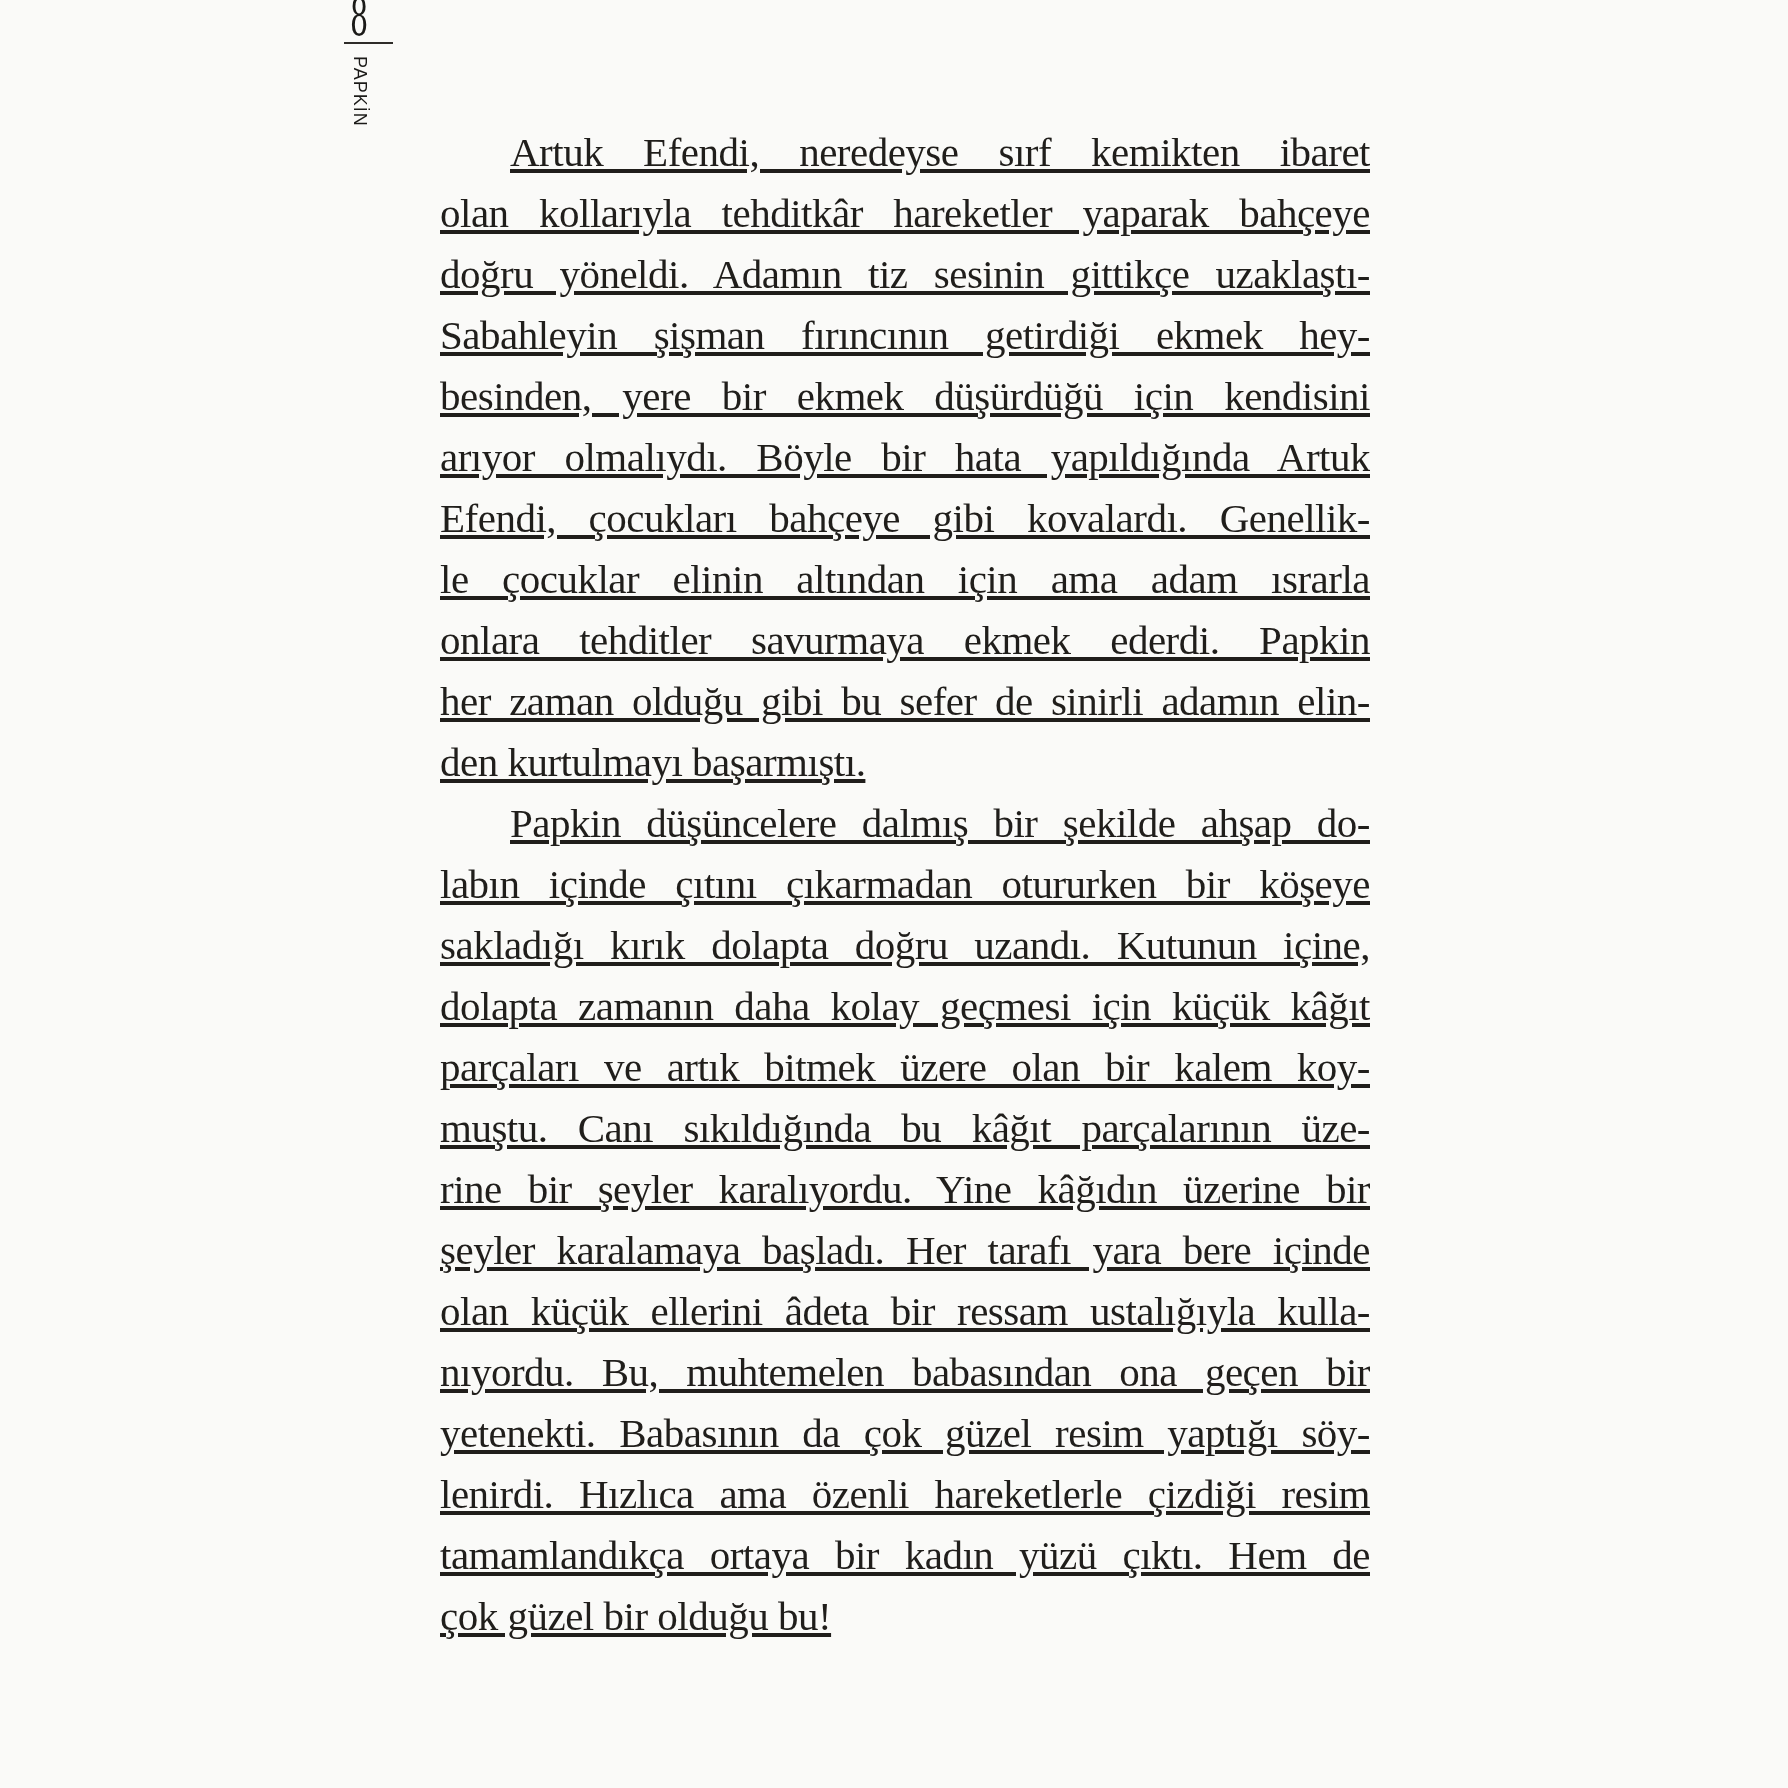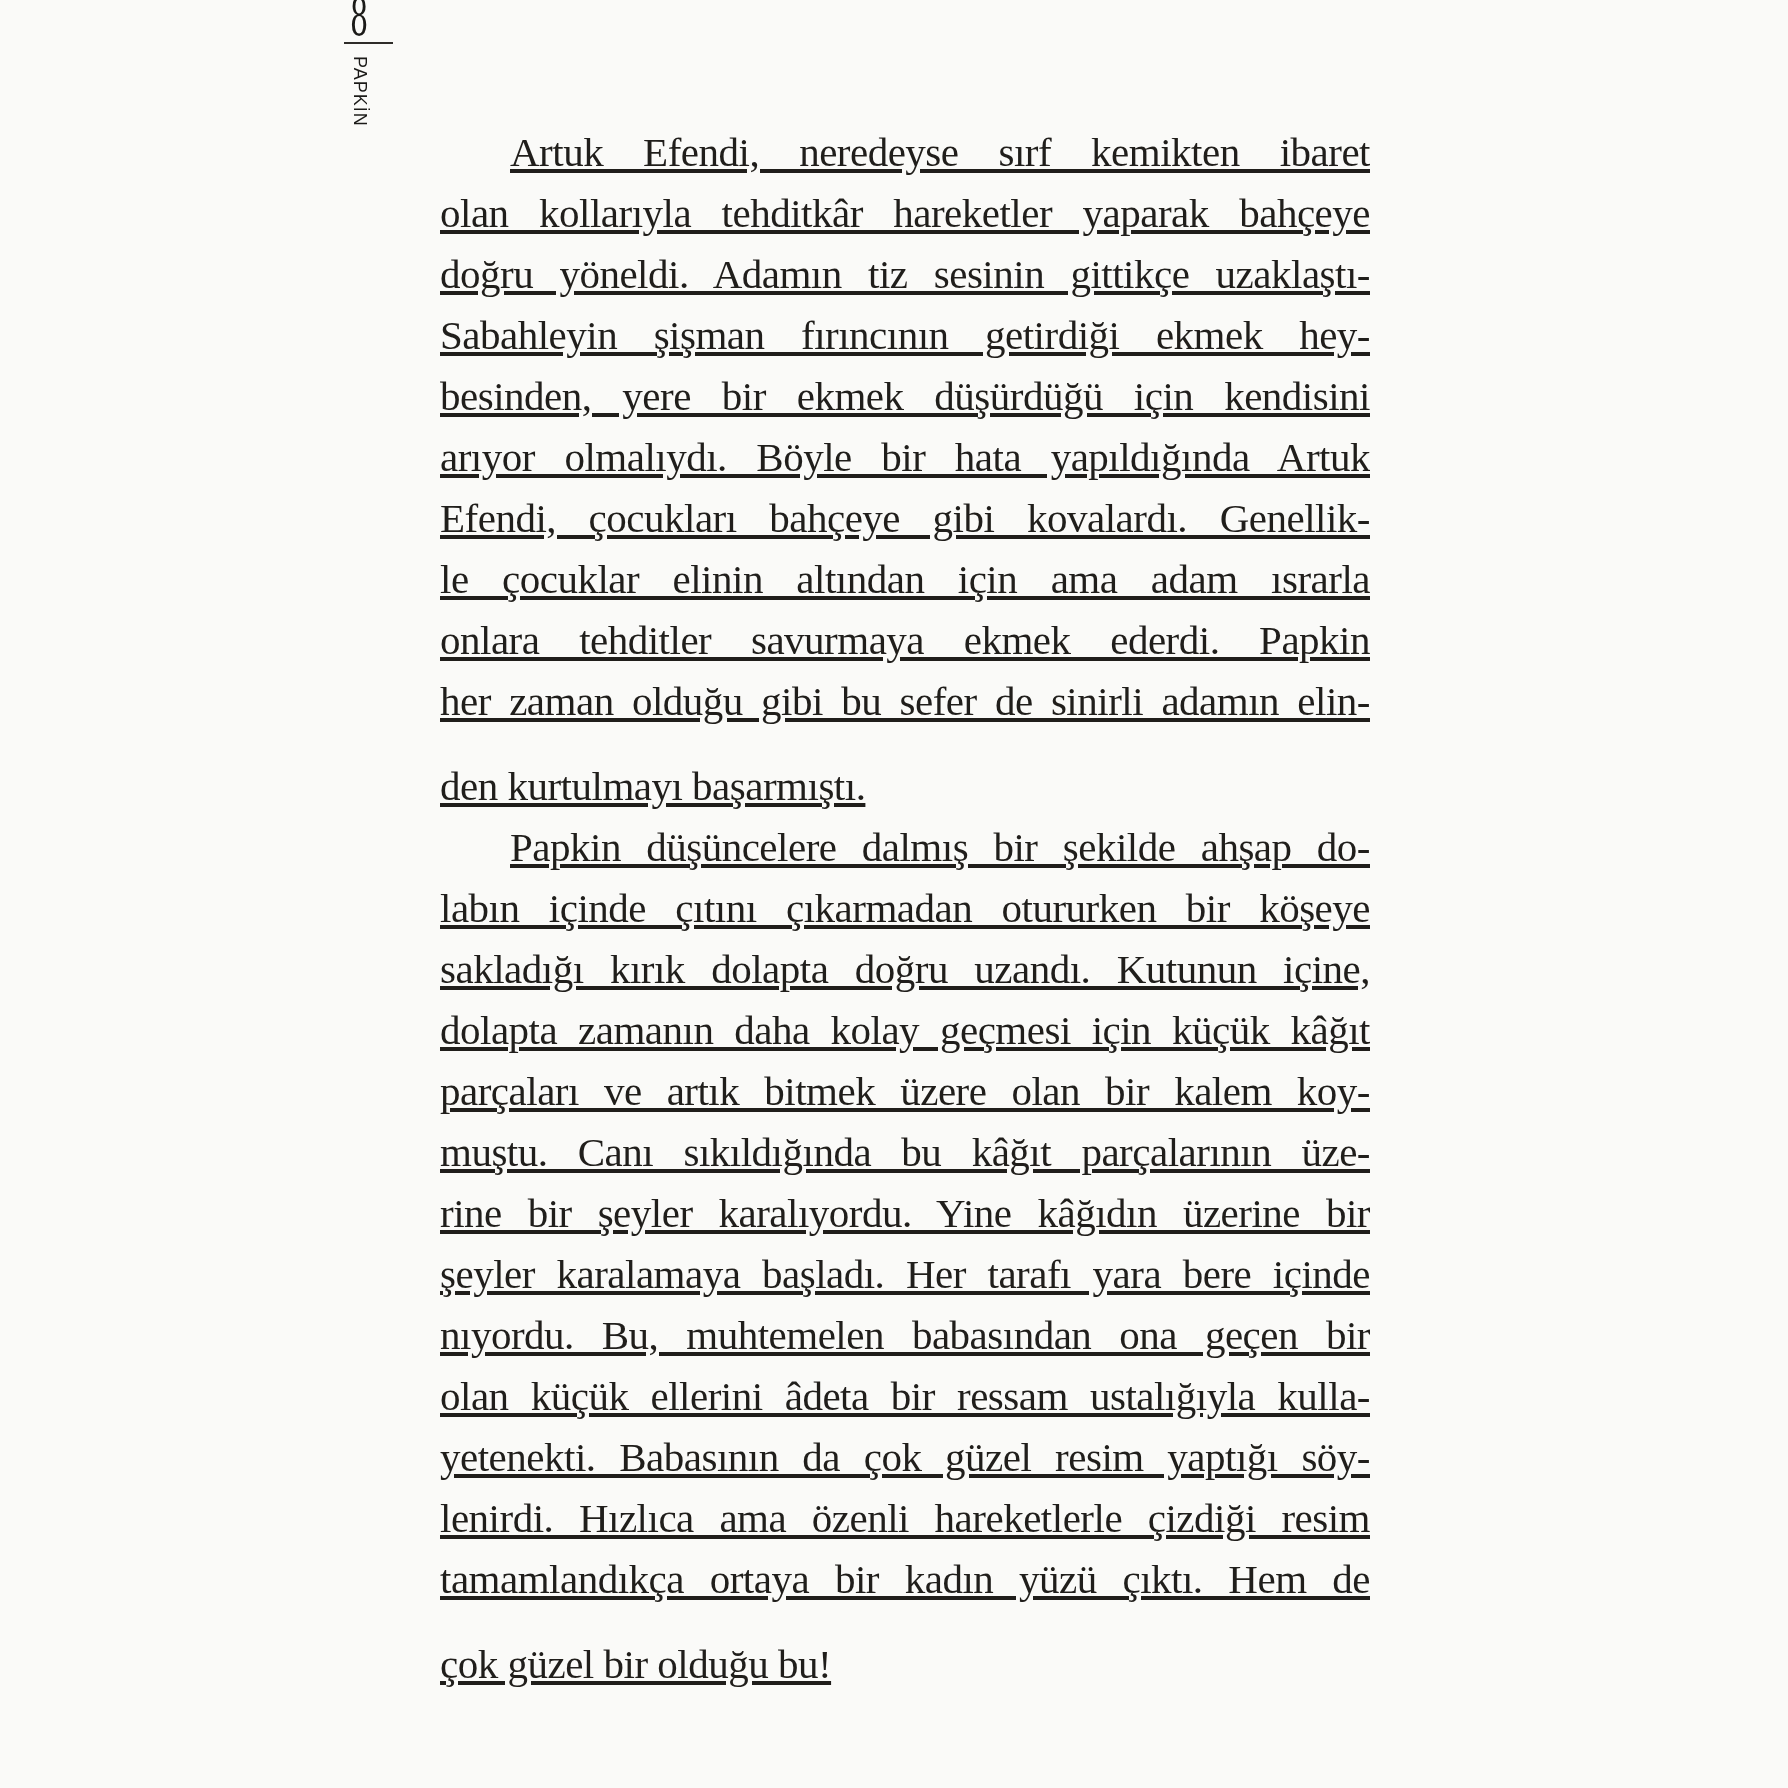--- a/index.html
+++ b/index.html
@@ -60,21 +60,21 @@
     color: var(--ink);
   }
   .paragraph { margin: 0; text-decoration: underline; }
   .line {
     height: 61px;
     overflow: hidden;
     text-align: justify;
     text-align-last: justify;
   }
   .line-first { padding-left: 70px; }
-  .line-last { text-align-last: left; margin-top: 24px; }
+  .line-last { text-align-last: left; }
 </style>
 </head>
 <body>
 
 <div class="page">
   <header>
     <div class="page-number">8</div>
     <div class="header-rule"></div>
     <div class="book-title">PAPKİN</div>
   </header>
@@ -95,21 +95,21 @@
       </div>
       <div class="paragraph">
         <div class="line line-first">Papkin düşüncelere dalmış bir şekilde ahşap do-</div>
         <div class="line">labın içinde çıtını çıkarmadan otururken bir köşeye</div>
         <div class="line">sakladığı kırık dolapta doğru uzandı. Kutunun içine,</div>
         <div class="line">dolapta zamanın daha kolay geçmesi için küçük kâğıt</div>
         <div class="line">parçaları ve artık bitmek üzere olan bir kalem koy-</div>
         <div class="line">muştu. Canı sıkıldığında bu kâğıt parçalarının üze-</div>
         <div class="line">rine bir şeyler karalıyordu. Yine kâğıdın üzerine bir</div>
         <div class="line">şeyler karalamaya başladı. Her tarafı yara bere içinde</div>
+        <div class="line">olan küçük ellerini âdeta bir ressam ustalığıyla kulla-</div>
         <div class="line">nıyordu. Bu, muhtemelen babasından ona geçen bir</div>
-        <div class="line">olan küçük ellerini âdeta bir ressam ustalığıyla kulla-</div>
         <div class="line">yetenekti. Babasının da çok güzel resim yaptığı söy-</div>
         <div class="line">lenirdi. Hızlıca ama özenli hareketlerle çizdiği resim</div>
         <div class="line">tamamlandıkça ortaya bir kadın yüzü çıktı. Hem de</div>
         <div class="line line-last">çok güzel bir olduğu bu!</div>
       </div>
     </main>
 </div>
 
 </body></html>

